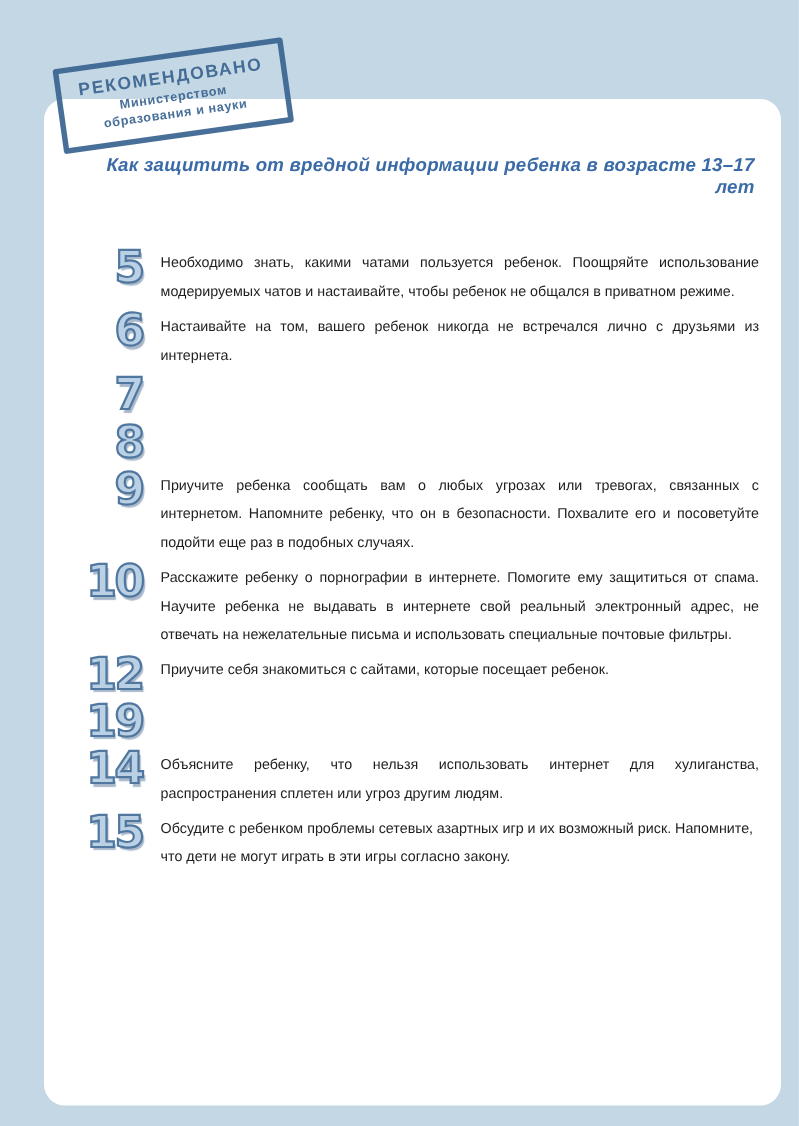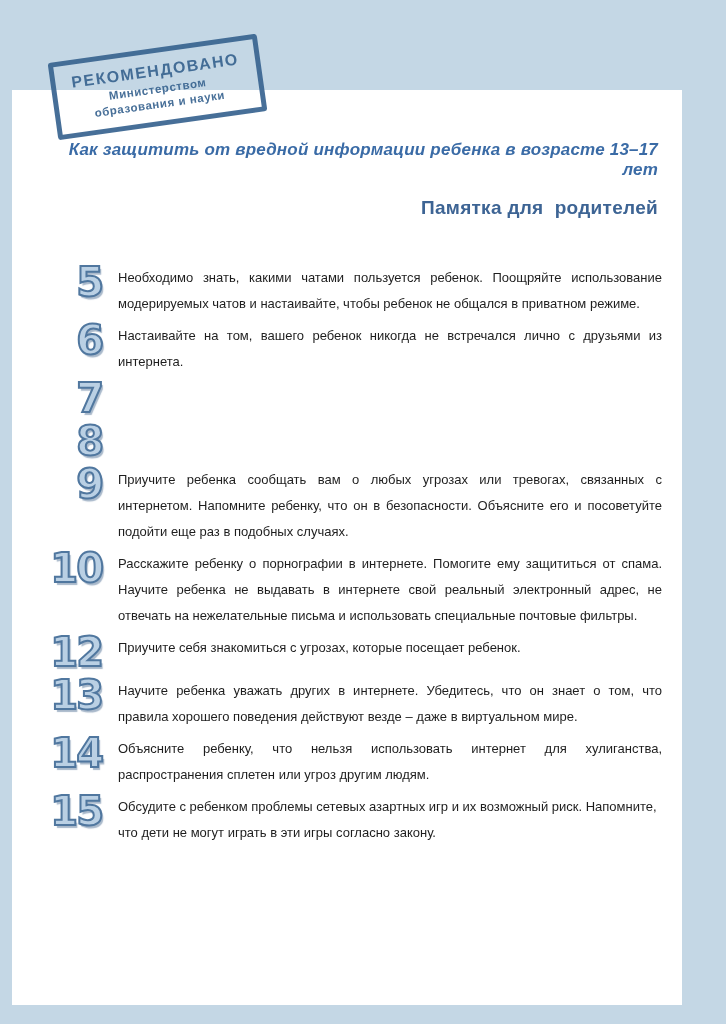--- a/index.html
+++ b/index.html
@@ -6,23 +6,24 @@
   body{
     width:726px;height:1024px;
     font-family:"Liberation Sans",sans-serif;
     background:#c4d7e5;
   }
   .page{
     position:relative;width:726px;height:1024px;
     background:#c4d7e5;overflow:hidden;
   }
   .paper{
-    position:absolute;left:12px;top:90px;width:670px;height:915px;
+    position:absolute;left:40px;top:90px;width:670px;height:915px;
     background:#ffffff;box-sizing:border-box;
     padding:50px 20px 0 34px;
+    border-radius:19px;
   }
   
   .stamp{
     position:absolute;left:52px;top:48px;z-index:3;
     transform:rotate(-8deg);
     border:5px solid #3a6591;border-radius:3px;
     padding:9px 16px 11px 16px;
     text-align:center;color:#3a6591;
     opacity:.93;min-width:150px;
   }
@@ -69,21 +70,20 @@
 
   <div class="stamp">
     <div class="l1">РЕКОМЕНДОВАНО</div>
     <div class="l2">Министерством</div>
     <div class="l3">образования и науки</div>
   </div>
 
   <div class="paper">
     <div class="header">
       <div class="title">Как защитить от вредной информации ребенка в возрасте 13–17 лет</div>
-      <div class="subtitle">Памятка для  родителей</div>
     </div>
 
     <div class="items" id="items">
   <div class="item">
     <div class="num">5</div>
     <div class="text">Необходимо знать, какими чатами пользуется ребенок. Поощряйте использование модерируемых чатов и настаивайте, чтобы ребенок не общался в приватном режиме.</div>
   </div>
 
   <div class="item">
     <div class="num">6</div>
@@ -93,36 +93,35 @@
   <div class="item">
     <div class="num">7</div>
   </div>
 
   <div class="item">
     <div class="num">8</div>
   </div>
 
   <div class="item">
     <div class="num">9</div>
-    <div class="text">Приучите ребенка сообщать вам о любых угрозах или тревогах, связанных с интернетом. Напомните ребенку, что он в безопасности. Объясните его и посоветуйте подойти еще раз в подобных случаях.</div>
+    <div class="text">Приучите ребенка сообщать вам о любых угрозах или тревогах, связанных с интернетом. Напомните ребенку, что он в безопасности. Похвалите его и посоветуйте подойти еще раз в подобных случаях.</div>
   </div>
 
   <div class="item">
     <div class="num">10</div>
     <div class="text">Расскажите ребенку о порнографии в интернете. Помогите ему защититься от спама. Научите ребенка не выдавать в интернете свой реальный электронный адрес, не отвечать на нежелательные письма и использовать специальные почтовые фильтры.</div>
   </div>
 
   <div class="item">
     <div class="num">12</div>
-    <div class="text">Приучите себя знакомиться с угрозах, которые посещает ребенок.</div>
+    <div class="text">Приучите себя знакомиться с сайтами, которые посещает ребенок.</div>
   </div>
 
   <div class="item">
-    <div class="num">13</div>
-    <div class="text">Научите ребенка уважать других в интернете. Убедитесь, что он знает о том, что правила хорошего поведения действуют везде – даже в виртуальном мире.</div>
+    <div class="num">19</div>
   </div>
 
   <div class="item">
     <div class="num">14</div>
     <div class="text">Объясните ребенку, что нельзя использовать интернет для хулиганства, распространения сплетен или угроз другим людям.</div>
   </div>
 
   <div class="item">
     <div class="num">15</div>
     <div class="text">Обсудите с ребенком проблемы сетевых азартных игр и их возможный риск. Напомните, что дети не могут играть в эти игры согласно закону.</div>

